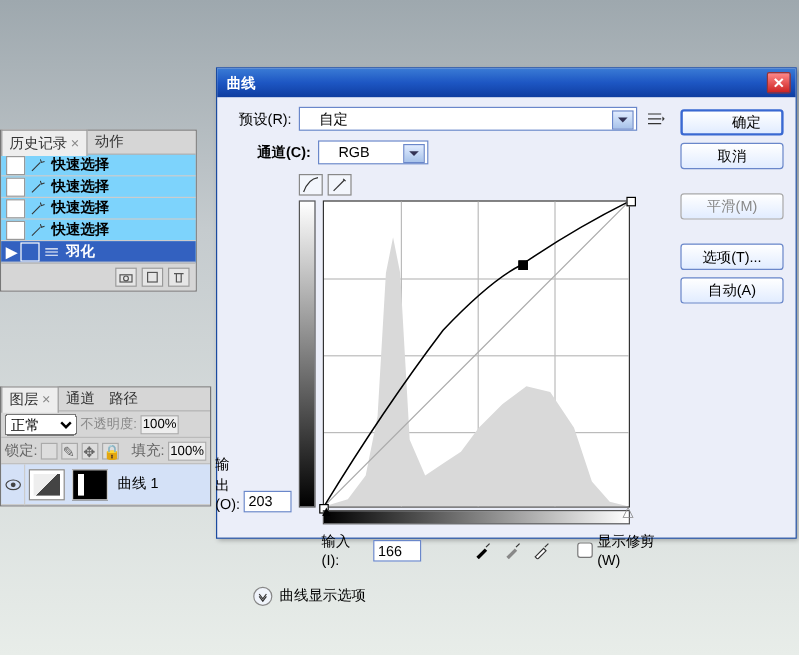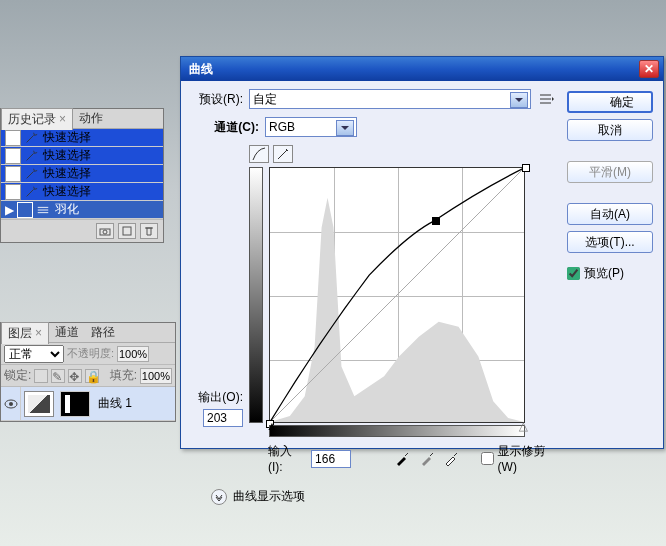--- a/index.html
+++ b/index.html
@@ -4,21 +4,21 @@
 <style>
   * { box-sizing: border-box; margin: 0; padding: 0; font-family: "Microsoft YaHei", "SimSun", sans-serif; font-size: 12px; }
   body { width: 666px; height: 546px; background: linear-gradient(to bottom, #9ea8ae 0%, #c5cbce 35%, #e8ede9 100%); position: relative; overflow: hidden; }
 
   
   .hist-panel { position: absolute; left: 0; top: 108px; width: 164px; background: #d6d6d6; border: 1px solid #777; }
   .hist-tabs { display: flex; background: #d6d6d6; height: 20px; border-bottom: 1px solid #aaa; align-items: center; }
   .hist-tab { padding: 2px 6px; color: #333; cursor: pointer; }
   .hist-tab.active { background: #eee; border: 1px solid #999; border-bottom: none; }
   .hist-tab .x { margin-left: 3px; color: #888; }
-  .hist-rows { background: #1d4ed8; }
+  .hist-rows { background: #7dd3fc; font-weight: bold; }
   .hist-row { display: flex; align-items: center; height: 18px; border-bottom: 1px solid #ccc; padding-left: 4px; }
   .hist-row.sel { background: #3361c0; color: #fff; }
   .hist-slot { width: 16px; height: 16px; border: 1px solid #999; background: #fff; margin-right: 2px; }
   .hist-row.sel .hist-slot { border-color: #fff; background: #3361c0; }
   .hist-icon { width: 16px; height: 16px; display: inline-flex; align-items: center; justify-content: center; margin-right: 4px; }
   .hist-icon svg { width: 14px; height: 14px; }
   .hist-row.sel svg line, .hist-row.sel svg path, .hist-row.sel svg polyline { stroke: #fff !important; }
   .hist-btns { display: flex; justify-content: flex-end; gap: 4px; padding: 3px 5px; background: #d6d6d6; border-top: 1px solid #bbb; }
   .hist-btn { width: 18px; height: 16px; border: 1px solid #999; background: #e6e6e6; display: flex; align-items: center; justify-content: center; }
 
@@ -45,33 +45,33 @@
   
   .dlg { position: absolute; left: 180px; top: 56px; width: 484px; height: 393px; border: 1px solid #1b4a9e; background: #ebeef9; box-shadow: 2px 2px 4px rgba(0,0,0,.3); }
   .dlg-title { height: 24px; background: linear-gradient(to bottom, #3a7bd5 0%, #1d56c3 50%, #0f3da0 100%); color: #fff; display: flex; align-items: center; padding: 0 4px 0 8px; font-weight: bold; }
   .dlg-title .spacer { flex: 1; }
   .dlg-close { width: 20px; height: 18px; background: linear-gradient(to bottom,#f88,#c22); border: 1px solid #933; border-radius: 2px; display: flex; align-items: center; justify-content: center; color: #fff; font-weight: bold; font-size: 12px; }
   .dlg-body { padding: 8px 10px; display: flex; gap: 10px; }
   .dlg-left { flex: 1; }
   .dlg-right { width: 86px; display: flex; flex-direction: column; gap: 6px; padding-top: 2px; }
   .row { display: flex; align-items: center; margin-bottom: 8px; gap: 6px; }
   .lbl { color: #000; width: 52px; text-align: right; }
-  .combo { height: 20px; border: 1px solid #6a87ca; background: #fff; flex: 1; padding: 0 3px; display: flex; align-items: center; position: relative; }
+  .combo { height: 20px; border: 1px solid #6a87ca; background: #fff; flex: 1; padding: 0 16px; display: flex; align-items: center; position: relative; }
   .combo::after { content:''; position: absolute; right: 2px; top: 2px; width: 16px; height: 14px; background: linear-gradient(to bottom,#e1ecff,#a8c3ea); border: 1px solid #6a87ca; }
   .combo::before { content:''; position: absolute; right: 7px; top: 8px; border: 4px solid transparent; border-top-color: #335; z-index: 1; }
   .btn { height: 22px; border: 1px solid #6a87ca; background: linear-gradient(to bottom,#fff,#e1ecff); border-radius: 3px; display: flex; align-items: center; justify-content: center; cursor: pointer; }
   .btn.default { border: 2px solid #3a69d2; padding-left: 24px; }
   .btn.disabled { color: #888; border-color: #aaa; }
   .chk { display: flex; align-items: center; gap: 4px; margin-top: 6px; }
   .chk input { accent-color: #3a7; }
   .iconbtn { width: 20px; height: 18px; border: 1px solid #888; background: #f3f6fc; display: inline-flex; align-items: center; justify-content: center; }
 
   
   .curve-area { display: flex; gap: 6px; }
-  .vlabel { width: 52px; display: flex; flex-direction: column; align-items: flex-end; justify-content: flex-end; padding-bottom: 10px; gap: 3px; }
+  .vlabel { width: 52px; display: flex; flex-direction: row; align-items: flex-end; justify-content: flex-end; padding-bottom: 10px; gap: 3px; }
   .vinput { width: 40px; height: 18px; border: 1px solid #6a87ca; background: #fff; text-align: left; padding: 0 3px; }
   .vgrad { width: 14px; height: 256px; background: linear-gradient(to top, #000, #fff); border: 1px solid #555; }
   .curve-stack { display: flex; flex-direction: column; }
   .curve-box { width: 256px; height: 256px; border: 1px solid #333; background: #fff; position: relative; }
   .grid-line { position: absolute; background: #bbb; }
   .histo { position: absolute; inset: 0; }
   .curve-svg { position: absolute; inset: 0; }
   .hgrad { width: 256px; height: 12px; margin-top: 2px; background: linear-gradient(to right, #000, #fff); border: 1px solid #555; }
   .handle { position: absolute; width: 8px; height: 8px; border: 1px solid #000; background: #000; transform: translate(-4px, -4px); }
   .below-curve { display: flex; align-items: center; gap: 8px; margin-top: 6px; margin-left: 77px; }
@@ -314,21 +314,17 @@
         <span>曲线显示选项</span>
       </div>
     </div>
 
     <div class="dlg-right">
       <div class="btn default">确定</div>
       <div class="btn">取消</div>
       <div style="height:8px;"></div>
       <div class="btn disabled">平滑(M)</div>
       <div style="height:8px;"></div>
+      <div class="btn">选项(T)...</div>
       <div class="btn">自动(A)</div>
-      <div class="btn">选项(T)...</div>
-      <label class="chk">
-          <input type="checkbox" checked="" style="">
-          <span>预览(P)</span>
-        </label>
     </div>
   </div>
 </div>
 
 </body></html>

